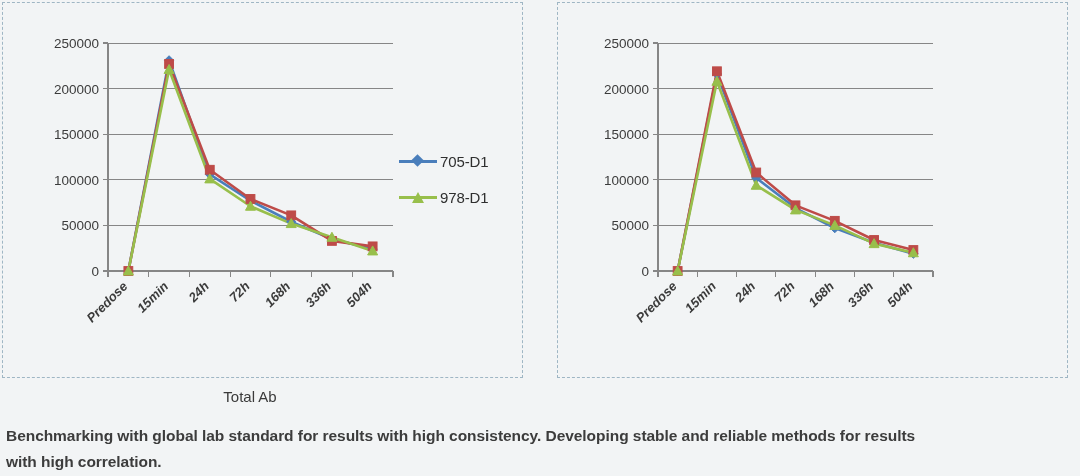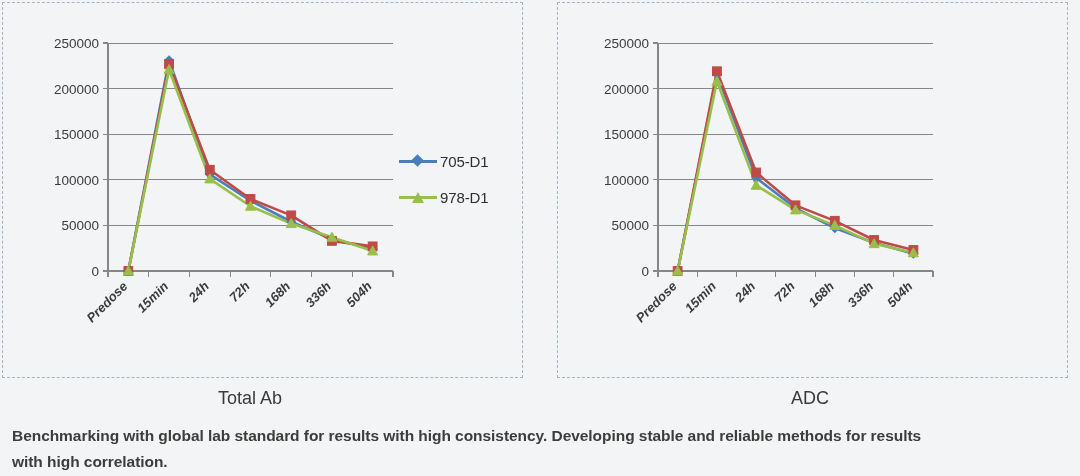--- a/index.html
+++ b/index.html
@@ -83,31 +83,31 @@
   .legend-label {
     font-size: 15px;
     color: #2f2f2f;
     white-space: nowrap;
     letter-spacing: -0.1px;
   }
 
   
   .panel-caption {
     position: absolute;
-    font-size: 18px;
+    font-size: 15px;
     color: #3a3a3a;
     text-align: center;
     white-space: nowrap;
   }
   #caption-left  { left: 180px; top: 388px; width: 140px; }
   #caption-right { left: 740px; top: 388px; width: 140px; }
 
   #summary-text {
     position: absolute;
-    left: 12px;
+    left: 6px;
     top: 423px;
     width: 917px;
     font-size: 15.5px;
     font-weight: bold;
     color: #3c3c3c;
     line-height: 26px;
     letter-spacing: -0.05px;
   }
 
   
@@ -278,17 +278,16 @@
             <polygon points="276.7857142857143 217.4 281.7857142857143 226.4 271.7857142857143 226.4" fill="#98bf4b" stroke="#98bf4b" stroke-width="1"></polygon>
             <polygon points="316.07142857142856 235.64 321.07142857142856 244.64 311.07142857142856 244.64" fill="#98bf4b" stroke="#98bf4b" stroke-width="1"></polygon>
             <polygon points="355.3571428571429 244.76 360.3571428571429 253.76 350.3571428571429 253.76" fill="#98bf4b" stroke="#98bf4b" stroke-width="1"></polygon>
           </g>
         </svg>
       </div>
 
   </div>
 
   <div class="panel-caption" id="caption-left">Total Ab</div>
-  <div class="panel-caption" id="caption-right">ADC</div>
 
   <div id="summary-text">Benchmarking with global lab standard for results with high consistency. Developing stable and reliable methods for results with high correlation.</div>
 
 </div>
 
 </body></html>

